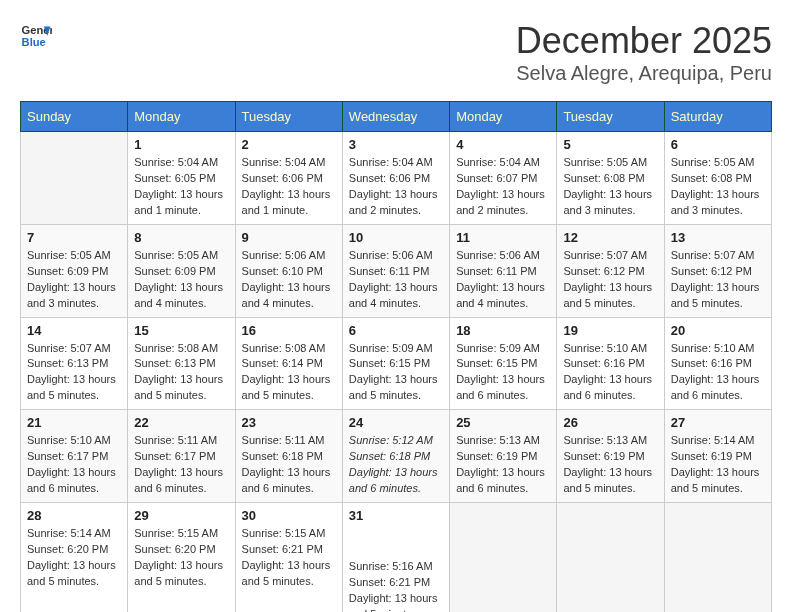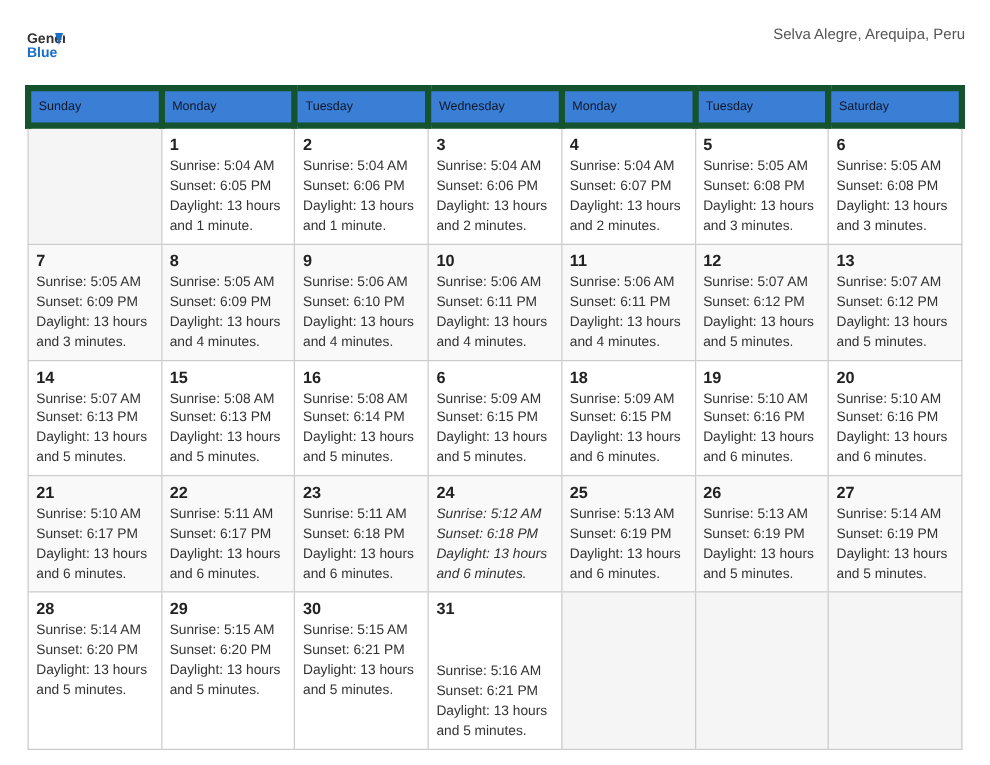--- a/index.html
+++ b/index.html
@@ -27,36 +27,36 @@
     }
     .title-section {
       text-align: right;
     }
     .month-title {
       font-size: 36px;
       font-weight: normal;
       color: #333;
     }
     .location {
-      font-size: 12px;
+      font-size: 20px;
       color: #555;
     }
     table {
       width: 100%;
       border-collapse: collapse;
       font-size: 11px;
     }
     thead tr th {
       background-color: #3a7fd5;
-      color: #0f172a;
+      color: #fef9c3;
       padding: 7px 6px;
       text-align: left;
-      font-size: 10px;
+      font-size: 13px;
       font-weight: normal;
-      border: 5px solid #14532d;
+      border: 1px solid #14532d;
     }
     tbody tr td {
       border: 1px solid #ccc;
       vertical-align: top;
       padding: 5px 6px;
       height: 78px;
       background: #fff;
       color: #333;
     }
     tbody tr:nth-child(even) td {
@@ -82,20 +82,21 @@
 
 <div class="header-section">
   <div class="logo">
     <svg class="logo-icon" viewBox="0 0 40 40">
       <text x="2" y="18" font-size="14" font-weight="bold" fill="#333">General</text>
       <text x="2" y="32" font-size="14" font-weight="bold" fill="#1a6ec7">Blue</text>
       <polygon points="30,8 38,8 34,20" fill="#1a6ec7"></polygon>
     </svg>
   </div>
   <div class="title-section">
+    <div class="month-title">December 2025</div>
     <div class="location">Selva Alegre, Arequipa, Peru</div>
   </div>
 </div>
 
 <table>
   <thead>
     <tr>
     <th>Sunday</th>
         <th>Monday</th>
         <th>Tuesday</th>

